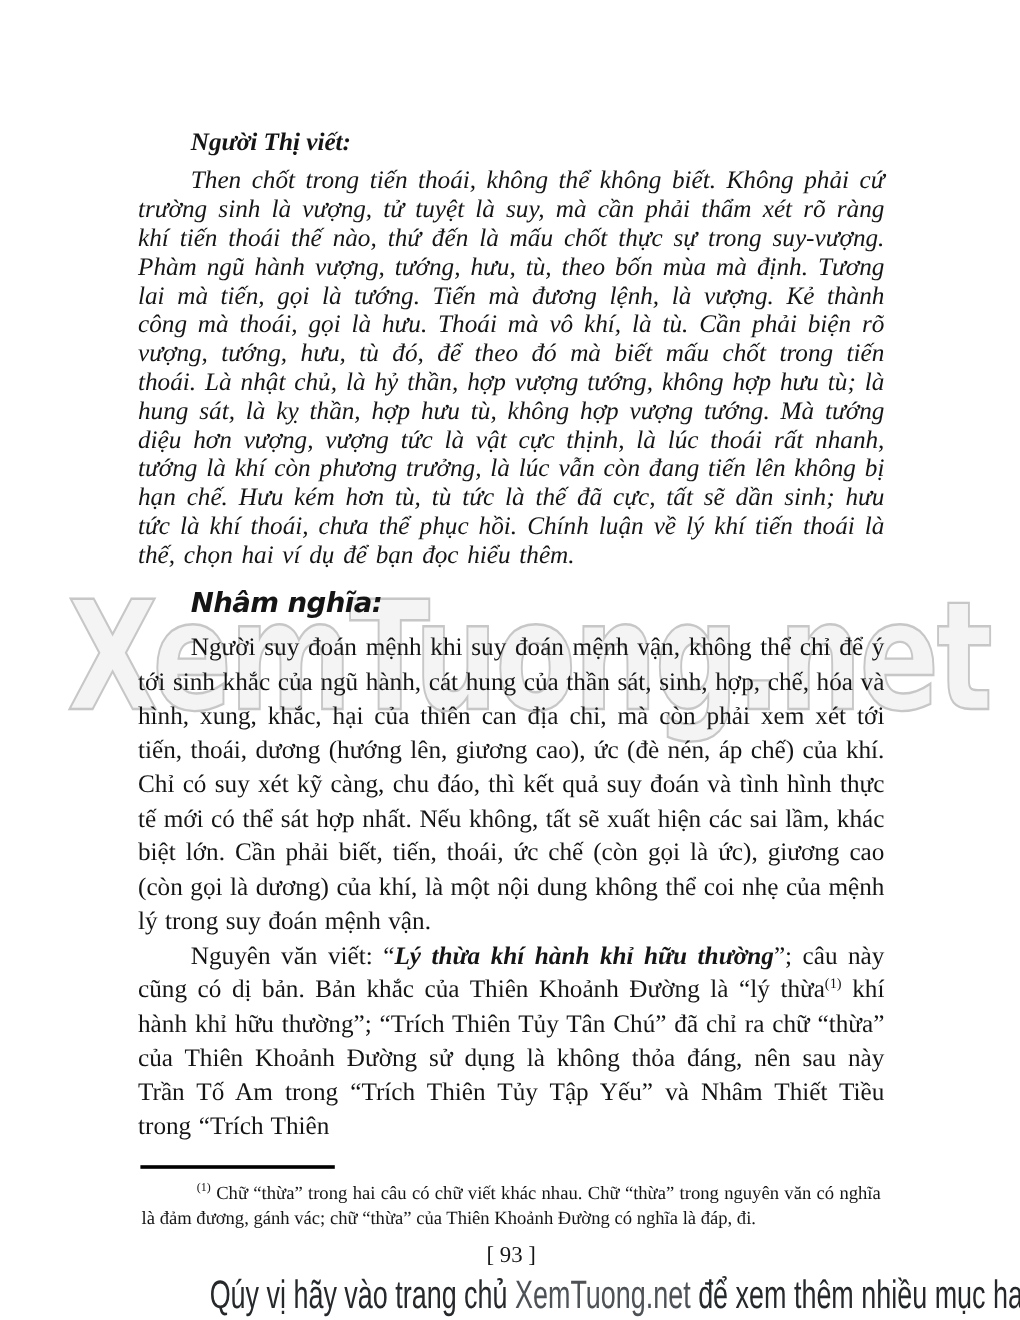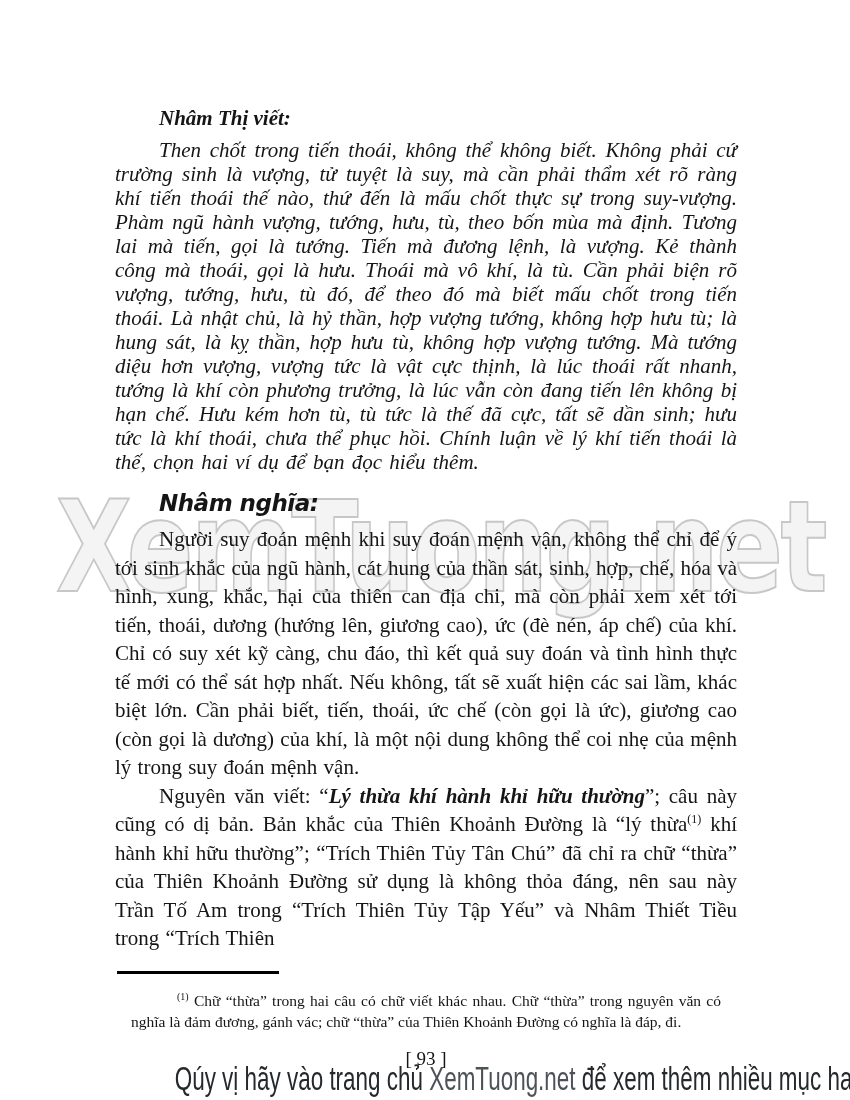--- a/index.html
+++ b/index.html
@@ -58,21 +58,21 @@
   }
   .para em{font-style:italic;font-weight:bold;}
   sup.fn-ref{font-size:12px;line-height:0;vertical-align:super;}
   
   .footnote-divider{
     width:162px;height:0;
     border:0;border-top:3px solid #000;
     margin:18px 0 10px 2px;
   }
   .footnote{
-    margin:16px;
+    margin:3px;
     font-size:15.5px;line-height:21px;
     text-align:justify;text-indent:46px;
   }
   .footnote sup{font-size:10px;line-height:0;vertical-align:super;}
   .page-number{
     margin:10px 0 0 0;
     text-align:center;font-size:19px;
   }
   
   .footer-bar{
@@ -90,21 +90,21 @@
 </style>
 </head>
 <body>
 
 <div class="page">
 
   <div class="watermark">XemTuong.net</div>
 
   <div class="content">
 
-    <p class="quote-author">Nhâm Thị viết:</p>
+    <p class="quote-author">Người Thị viết:</p>
 
     <p class="quote">Then chốt trong tiến thoái, không thể không biết. Không phải cứ trường sinh là vượng, tử tuyệt là suy, mà cần phải thẩm xét rõ ràng khí tiến thoái thế nào, thứ đến là mấu chốt thực sự trong suy-vượng. Phàm ngũ hành vượng, tướng, hưu, tù, theo bốn mùa mà định. Tương lai mà tiến, gọi là tướng. Tiến mà đương lệnh, là vượng. Kẻ thành công mà thoái, gọi là hưu. Thoái mà vô khí, là tù. Cần phải biện rõ vượng, tướng, hưu, tù đó, để theo đó mà biết mấu chốt trong tiến thoái. Là nhật chủ, là hỷ thần, hợp vượng tướng, không hợp hưu tù; là hung sát, là kỵ thần, hợp hưu tù, không hợp vượng tướng. Mà tướng diệu hơn vượng, vượng tức là vật cực thịnh, là lúc thoái rất nhanh, tướng là khí còn phương trưởng, là lúc vẫn còn đang tiến lên không bị hạn chế. Hưu kém hơn tù, tù tức là thế đã cực, tất sẽ dần sinh; hưu tức là khí thoái, chưa thể phục hồi. Chính luận về lý khí tiến thoái là thế, chọn hai ví dụ để bạn đọc hiểu thêm.</p>
 
     <p class="section-heading">Nhâm nghĩa:</p>
 
     <p class="para">Người suy đoán mệnh khi suy đoán mệnh vận, không thể chỉ để ý tới sinh khắc của ngũ hành, cát hung của thần sát, sinh, hợp, chế, hóa và hình, xung, khắc, hại của thiên can địa chi, mà còn phải xem xét tới tiến, thoái, dương (hướng lên, giương cao), ức (đè nén, áp chế) của khí. Chỉ có suy xét kỹ càng, chu đáo, thì kết quả suy đoán và tình hình thực tế mới có thể sát hợp nhất. Nếu không, tất sẽ xuất hiện các sai lầm, khác biệt lớn. Cần phải biết, tiến, thoái, ức chế (còn gọi là ức), giương cao (còn gọi là dương) của khí, là một nội dung không thể coi nhẹ của mệnh lý trong suy đoán mệnh vận.</p>
 
     <p class="para"><span>Nguyên văn viết: “</span><em>Lý thừa khí hành khỉ hữu thường</em><span>”; câu này cũng có dị bản. Bản khắc của Thiên Khoảnh Đường là “lý thừa</span><sup class="fn-ref">(1)</sup><span> khí hành khỉ hữu thường”; “Trích Thiên Tủy Tân Chú” đã chỉ ra chữ “thừa” của Thiên Khoảnh Đường sử dụng là không thỏa đáng, nên sau này Trần Tố Am trong “Trích Thiên Tủy Tập Yếu” và Nhâm Thiết Tiều trong “Trích Thiên</span></p>
 
     <hr class="footnote-divider">

